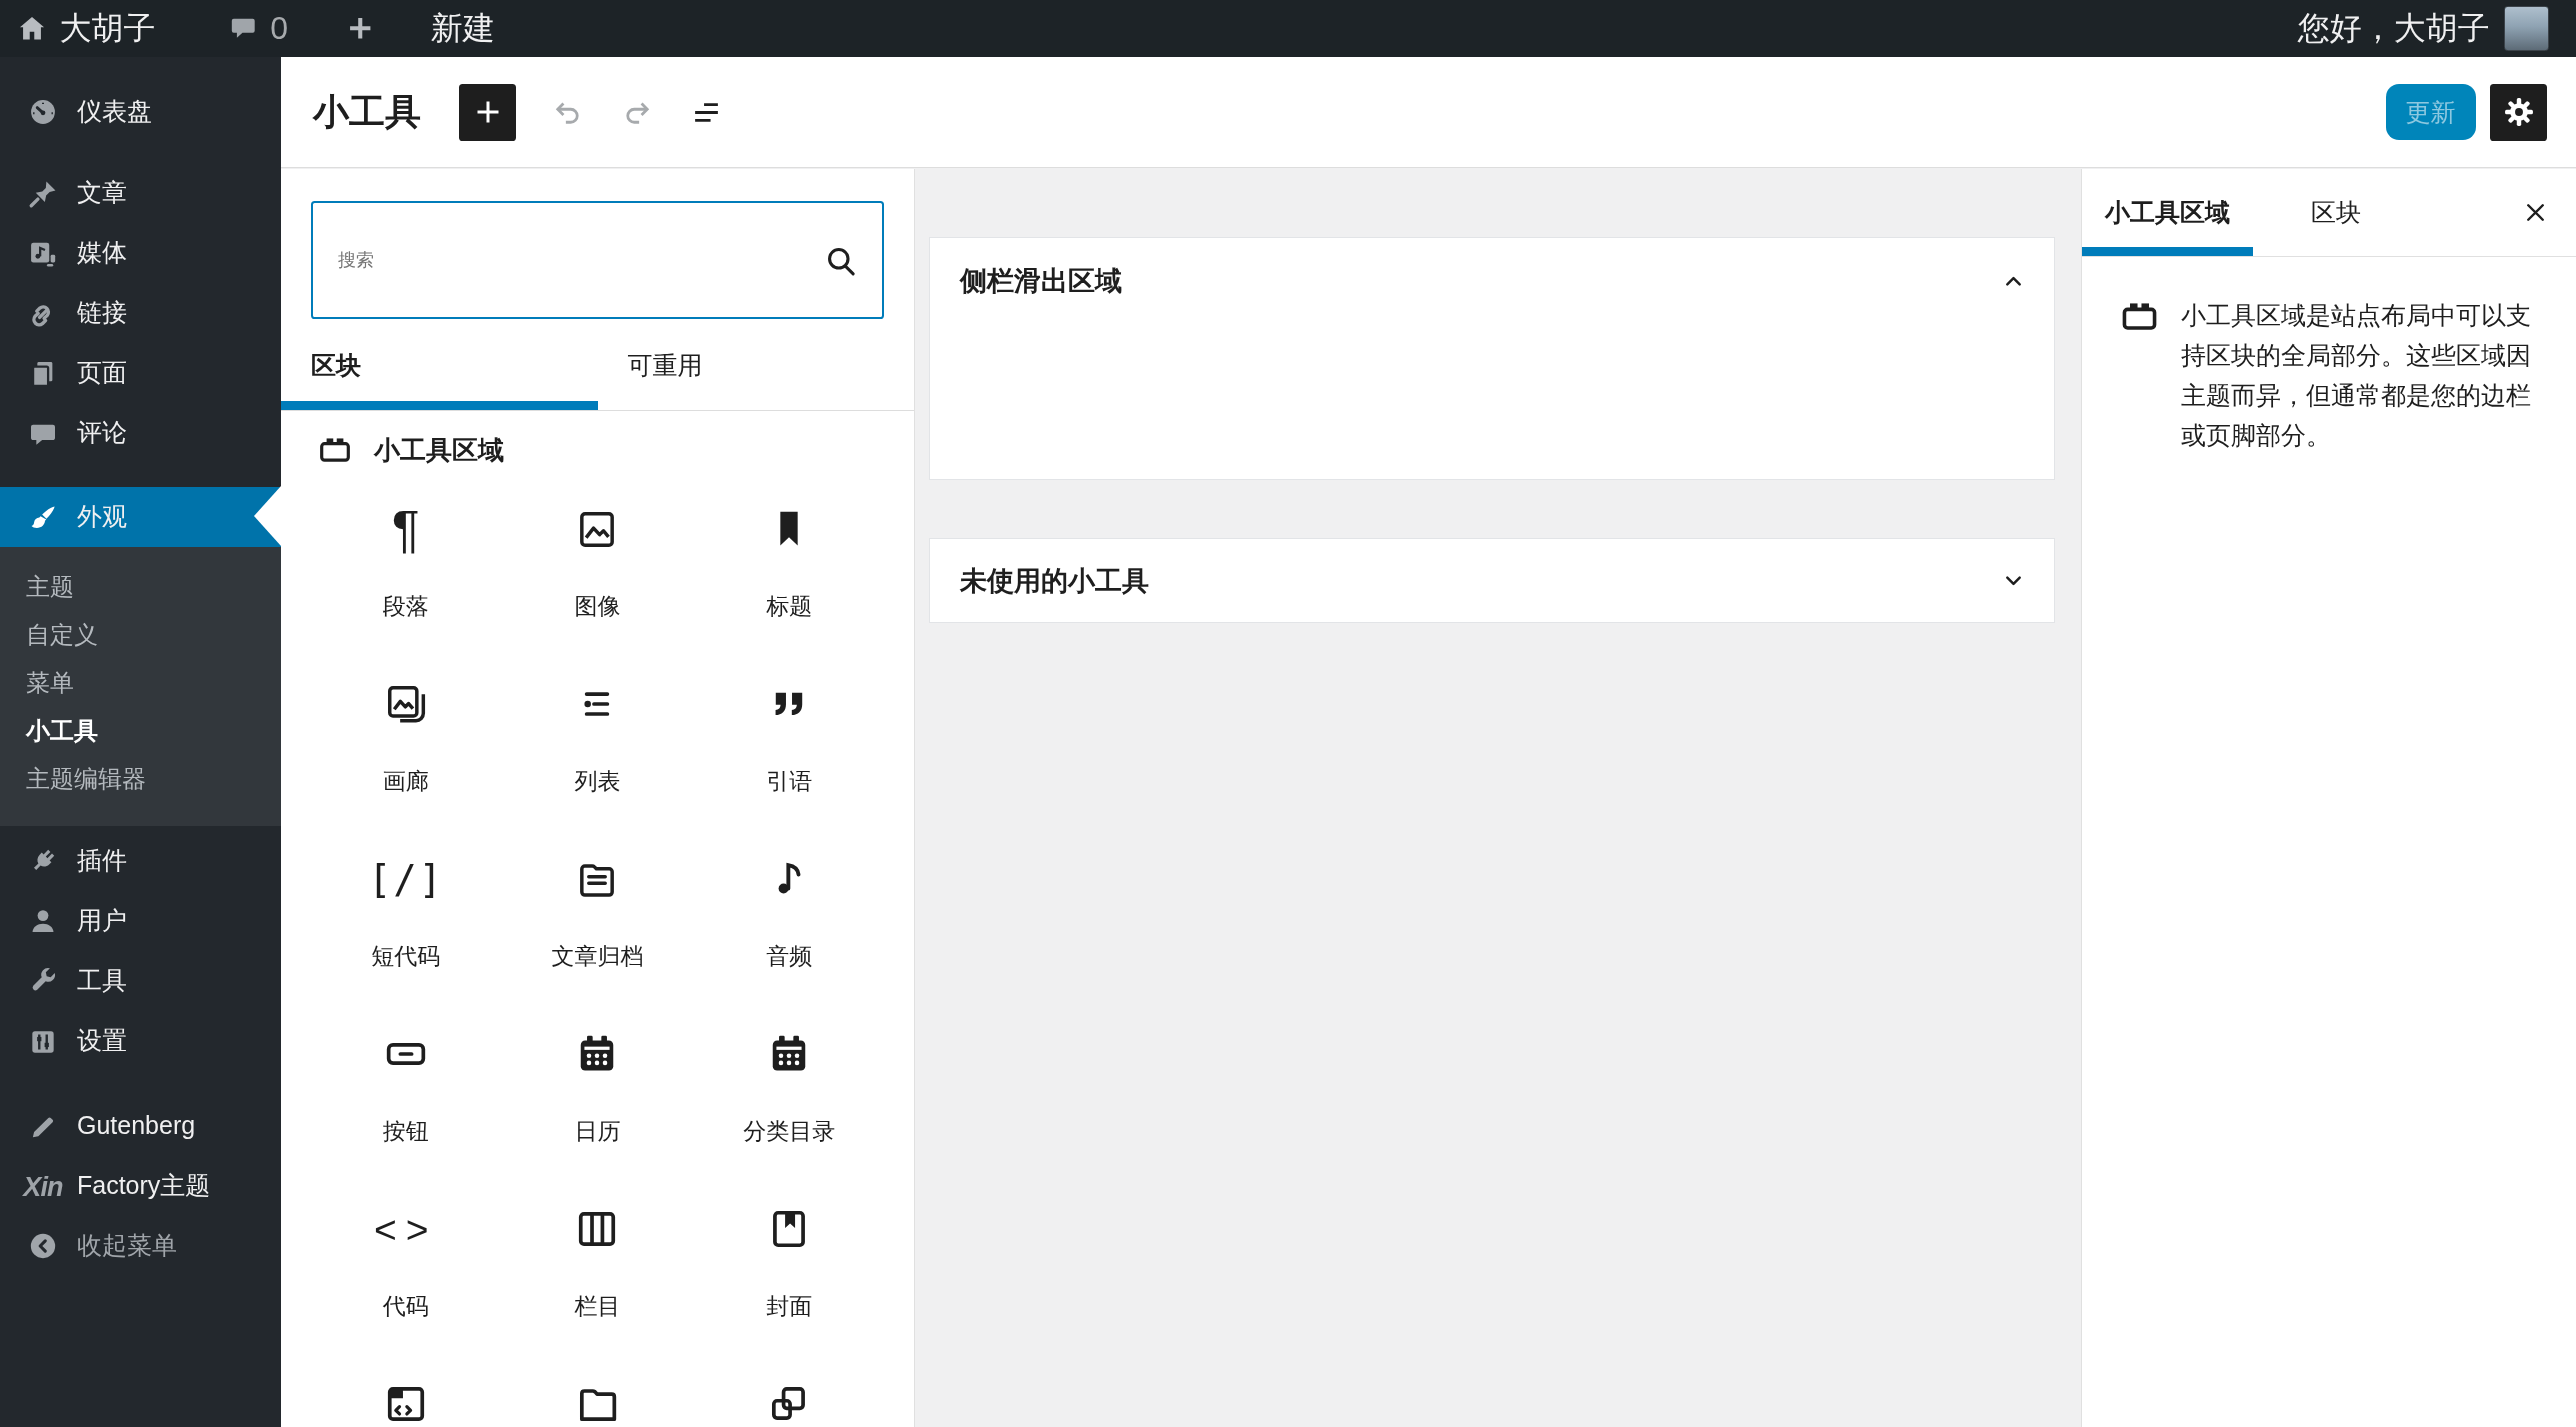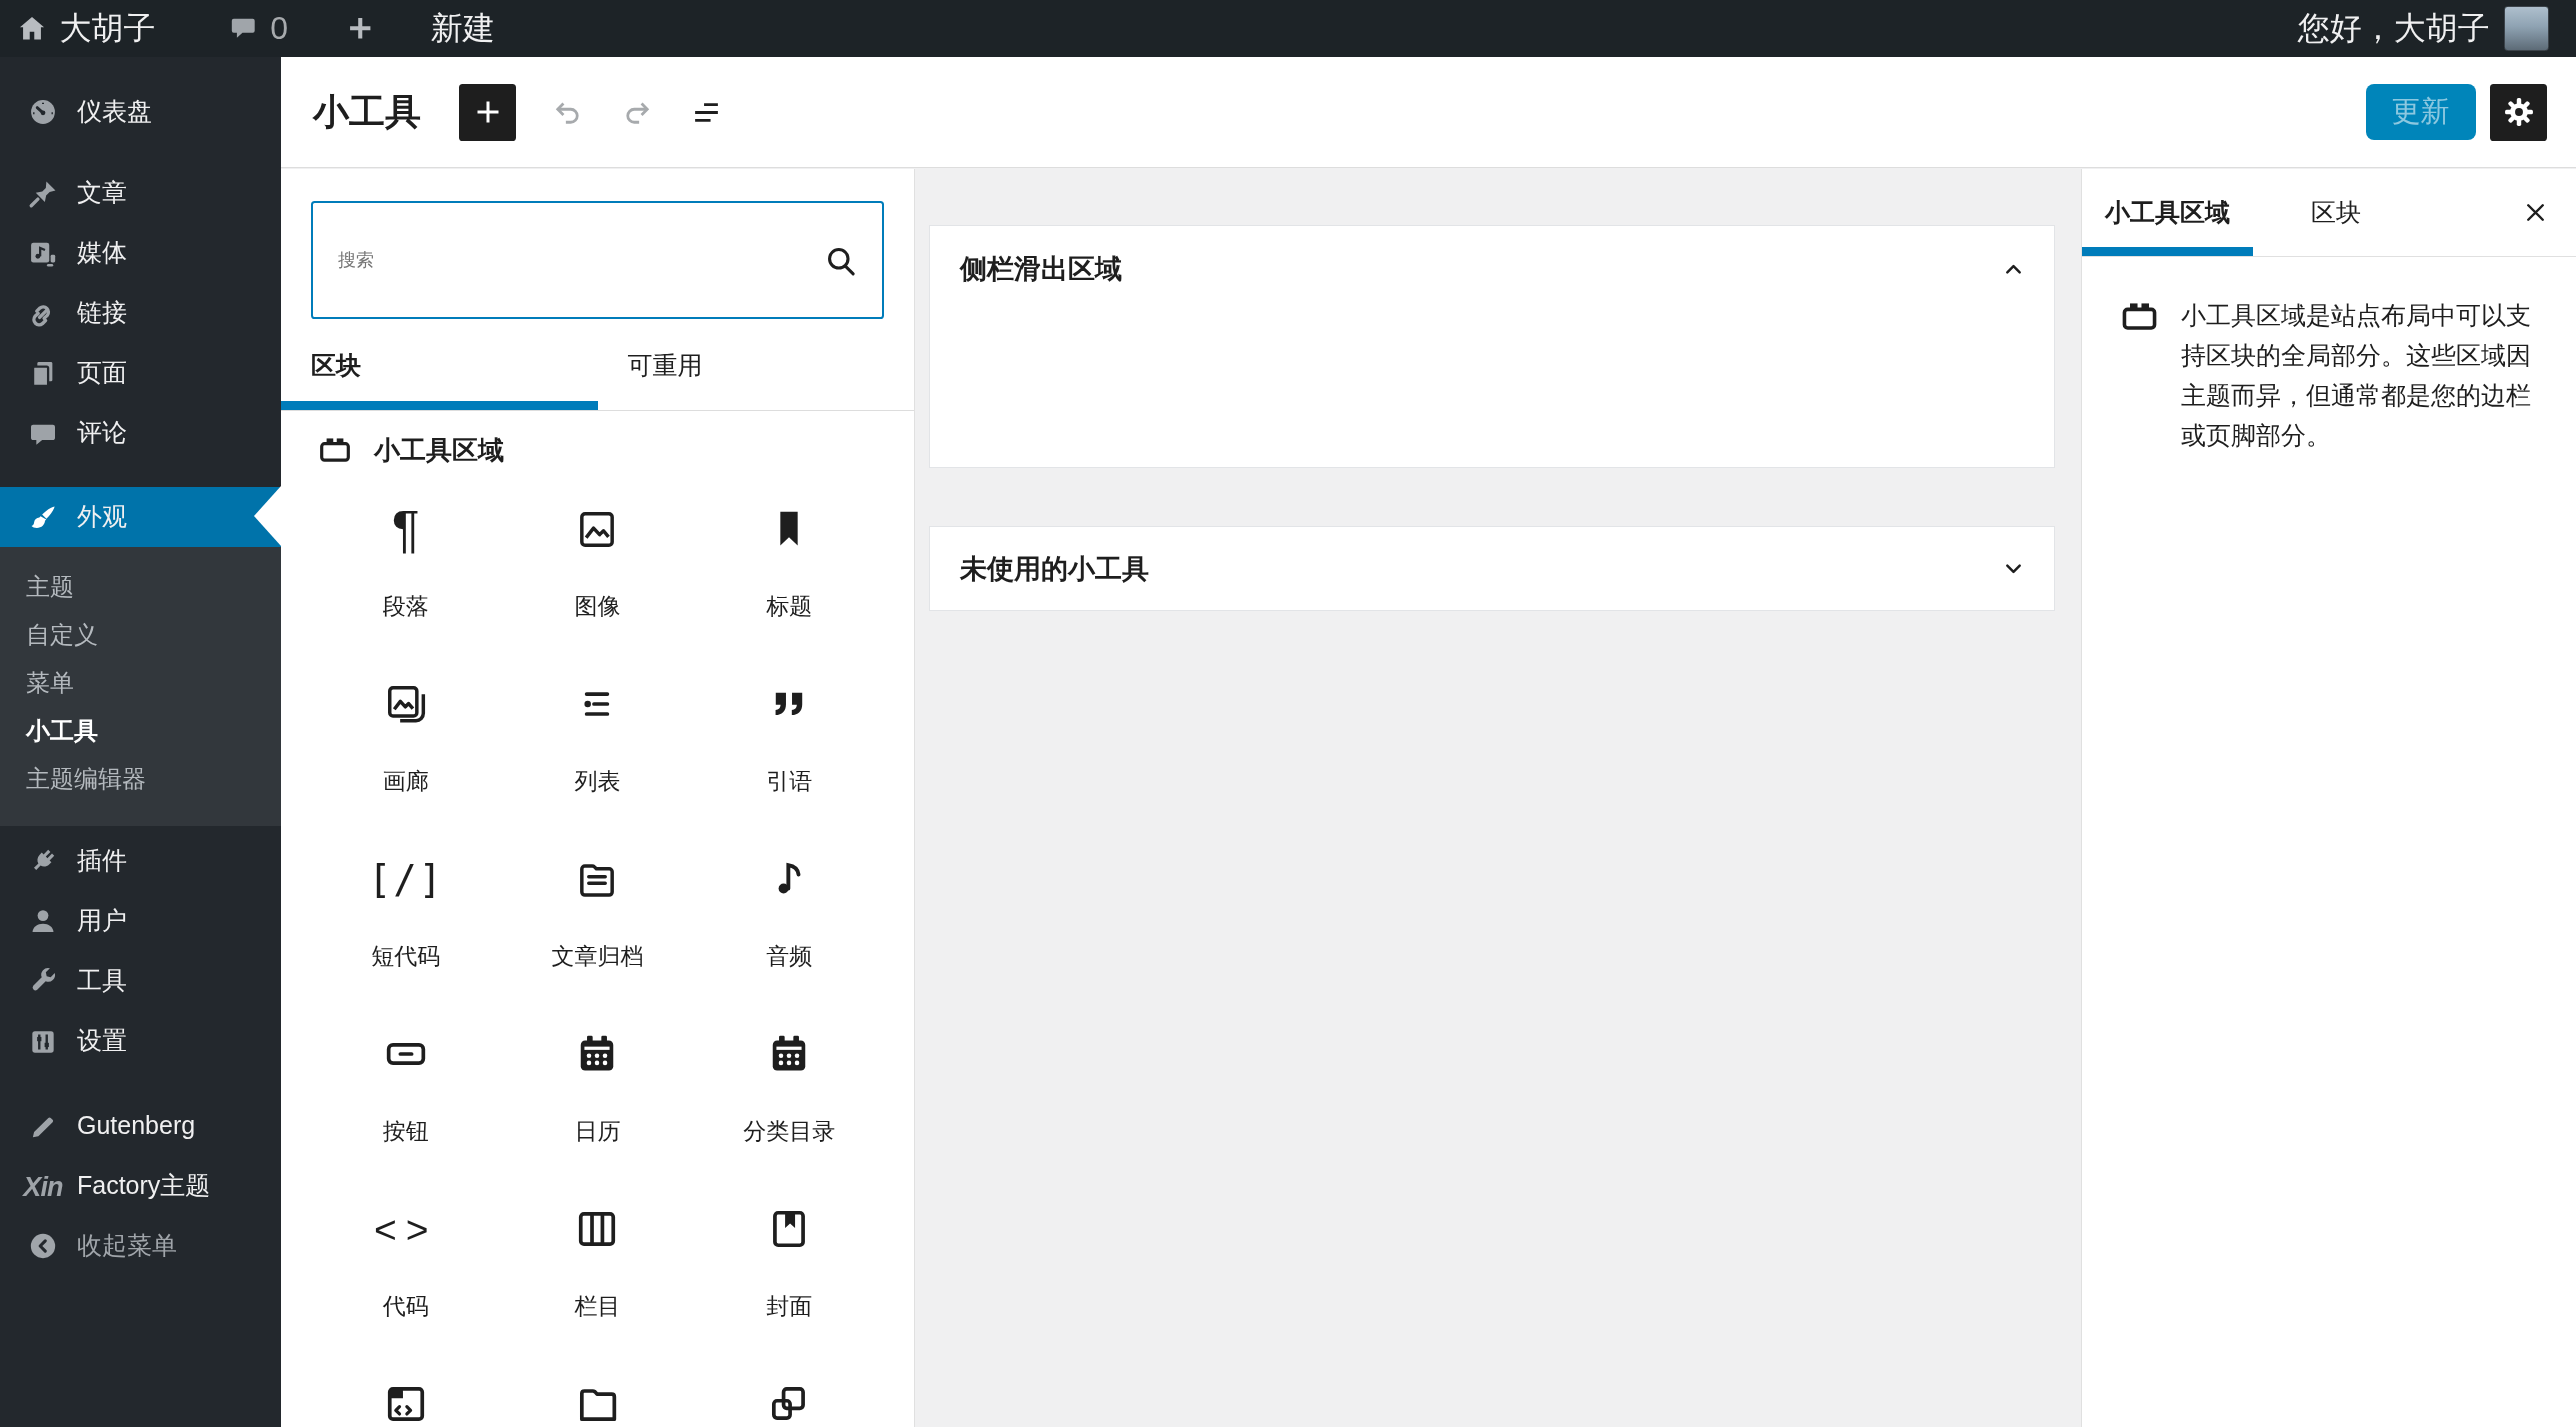--- a/index.html
+++ b/index.html
@@ -37,21 +37,21 @@
   
   #header { position:absolute; left:281px; top:57px; width:2295px; height:111px; background:#fff;
     border-bottom:0.9px solid #ddd; display:flex; align-items:center; padding:0 29px 0 32px; z-index:30; }
   #page-title { font-size:36px; font-weight:bold; color:#1e1e1e; }
   #add-block-btn { width:57px; height:57px; background:#1e1e1e; border:none; border-radius:3.6px;
     margin-left:38px; display:flex; align-items:center; justify-content:center; cursor:pointer; }
   .hdr-icon-btn { width:57px; height:57px; border:none; background:transparent; display:flex;
     align-items:center; justify-content:center; margin-left:12.6px; cursor:pointer; }
   .hdr-spacer { flex:1; }
   #update-btn { min-width:86px; height:56px; background:#0085ba; color:rgba(255,255,255,0.55);
-    border:none; border-radius:8px; font-size:29px; padding:0 26px; cursor:pointer; }
+    border:none; border-radius:13px; font-size:25px; padding:0 20px; cursor:pointer; }
   #settings-btn { width:57px; height:57px; background:#1e1e1e; border:none; border-radius:3.6px;
     margin-left:14.4px; display:flex; align-items:center; justify-content:center; cursor:pointer; }
 
   
   #inserter { position:absolute; left:281px; top:169px; width:634px; height:1259px; background:#fff;
     border-right:0.9px solid #e0e0e0; overflow:hidden; z-index:20; }
   #search-wrap { margin:32px 30px 0 30px; position:relative; }
   #search-input { width:100%; height:118px; border:2.7px solid #007cba; border-radius:3.6px;
     font-size:18px; padding:0 81px 0 25px; color:#1e1e1e; outline:none;
     font-family:"Liberation Sans","DejaVu Sans",sans-serif; }
@@ -66,21 +66,21 @@
   #section-title { font-size:26px; font-weight:bold; color:#1e1e1e; }
   #block-grid { display:grid; grid-template-columns:repeat(3,1fr); padding:14.4px 29px 0 29px; }
   .block-item { height:175px; display:flex; flex-direction:column; align-items:center; cursor:pointer; }
   .bicon { height:65px; margin-top:10.8px; display:flex; align-items:center; justify-content:center; color:#1e1e1e; }
   .blabel { margin-top:29px; font-size:23px; color:#1e1e1e; }
   .glyph { font-size:52px; font-weight:500; color:#1e1e1e; line-height:1; }
   .glyph.mono { font-family:"DejaVu Sans Mono","Liberation Mono",monospace; font-size:39px; letter-spacing:1.8px; }
   .glyph.code { font-size:39px; letter-spacing:9px; }
 
   
-  #editor { position:absolute; left:915px; top:157px; width:1166px; height:1259px; background:#f0f0f1; z-index:10; }
+  #editor { position:absolute; left:915px; top:169px; width:1166px; height:1259px; background:#f0f0f1; z-index:10; }
   .widget-card { position:absolute; left:13.5px; width:1126px; background:#fff; border:0.9px solid #e2e4e7; }
   .card-head { display:flex; align-items:center; justify-content:space-between; padding:0 27px 0 30.5px; height:86px; }
   .card-title { font-size:27px; font-weight:600; color:#1e1e1e; }
   #card-1 { top:68px; height:243px; }
   #card-2 { top:369px; height:85px; }
   #card-2 .card-head { height:83px; }
 
   
   #settings-sidebar { position:absolute; left:2081px; top:169px; width:495px; height:1259px; background:#fff;
     border-left:0.9px solid #e0e0e0; z-index:20; }

